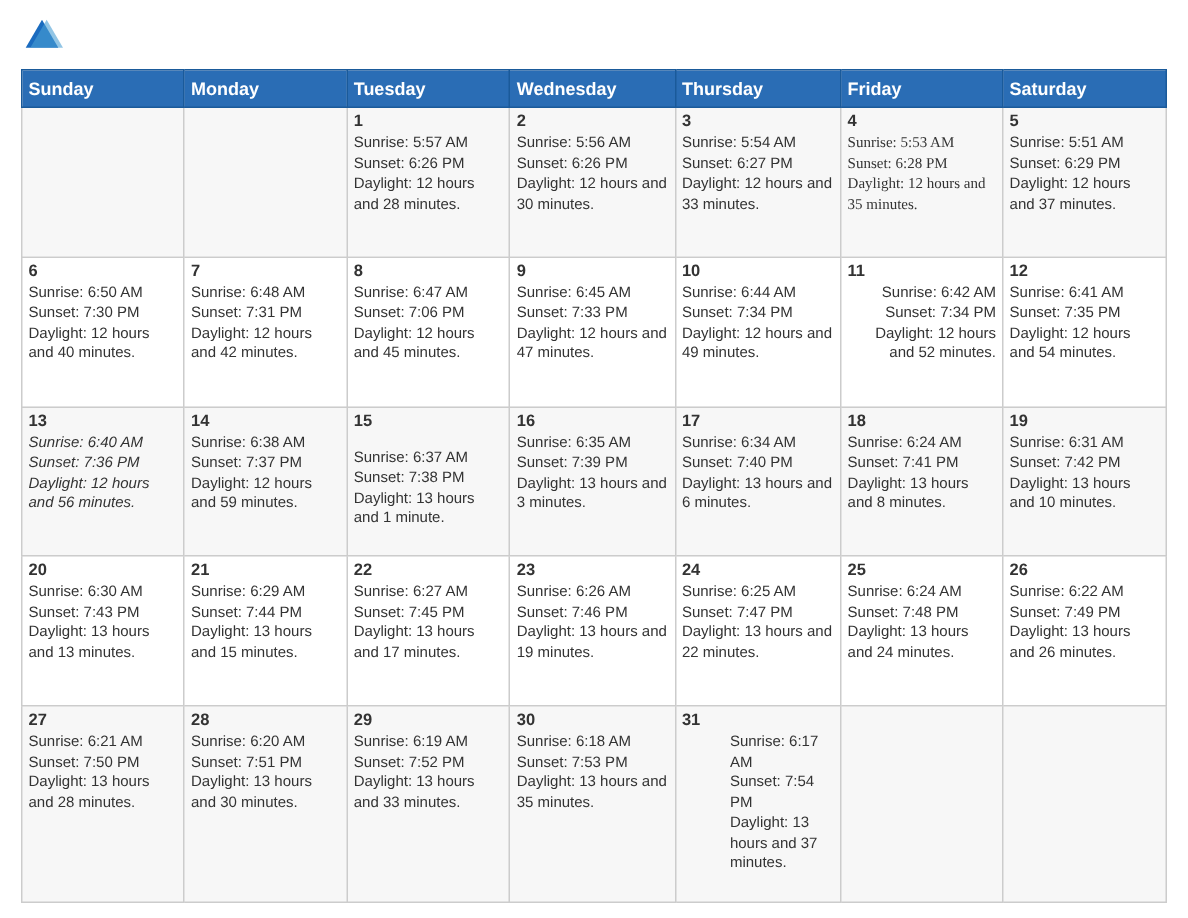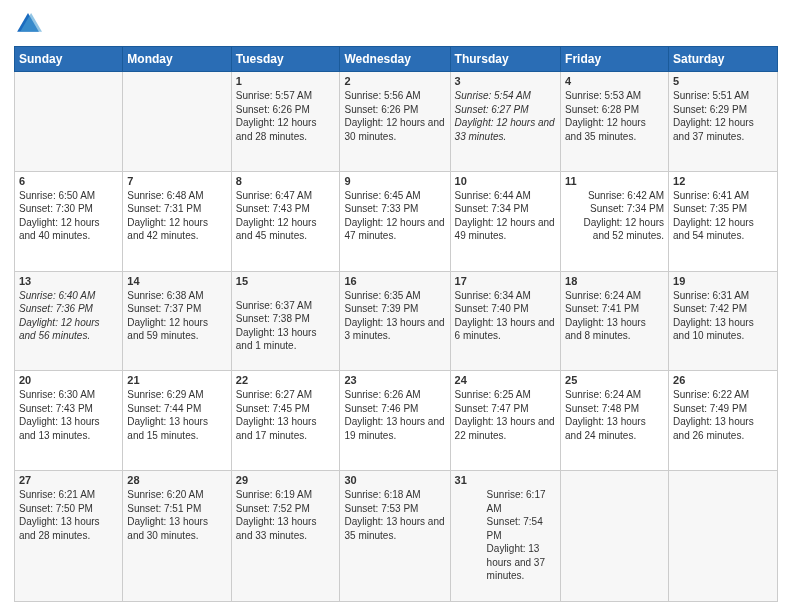--- a/index.html
+++ b/index.html
@@ -134,27 +134,27 @@
 Daylight: 12 hours and 28 minutes.</div>
           </td>
           <td>
             <div class="day-number">2</div>
             <div class="day-info" style="white-space: pre-line;">Sunrise: 5:56 AM
 Sunset: 6:26 PM
 Daylight: 12 hours and 30 minutes.</div>
           </td>
           <td>
             <div class="day-number">3</div>
-            <div class="day-info" style="white-space: pre-line; font-style: italic;">Sunrise: 5:54 AM
+            <div class="day-info" style="white-space: pre-line;">Sunrise: 5:54 AM
 Sunset: 6:27 PM
 Daylight: 12 hours and 33 minutes.</div>
           </td>
           <td>
             <div class="day-number">4</div>
-            <div class="day-info" style="white-space: pre-line;">Sunrise: 5:53 AM
+            <div class="day-info" style="white-space: pre-line; font-family: Liberation Serif, serif;">Sunrise: 5:53 AM
 Sunset: 6:28 PM
 Daylight: 12 hours and 35 minutes.</div>
           </td>
           <td>
             <div class="day-number">5</div>
             <div class="day-info" style="white-space: pre-line;">Sunrise: 5:51 AM
 Sunset: 6:29 PM
 Daylight: 12 hours and 37 minutes.</div>
           </td>
         </tr>
@@ -167,21 +167,21 @@
           </td>
           <td>
             <div class="day-number">7</div>
             <div class="day-info" style="white-space: pre-line;">Sunrise: 6:48 AM
 Sunset: 7:31 PM
 Daylight: 12 hours and 42 minutes.</div>
           </td>
           <td>
             <div class="day-number">8</div>
             <div class="day-info" style="white-space: pre-line;">Sunrise: 6:47 AM
-Sunset: 7:43 PM
+Sunset: 7:06 PM
 Daylight: 12 hours and 45 minutes.</div>
           </td>
           <td>
             <div class="day-number">9</div>
             <div class="day-info" style="white-space: pre-line;">Sunrise: 6:45 AM
 Sunset: 7:33 PM
 Daylight: 12 hours and 47 minutes.</div>
           </td>
           <td>
             <div class="day-number">10</div>

